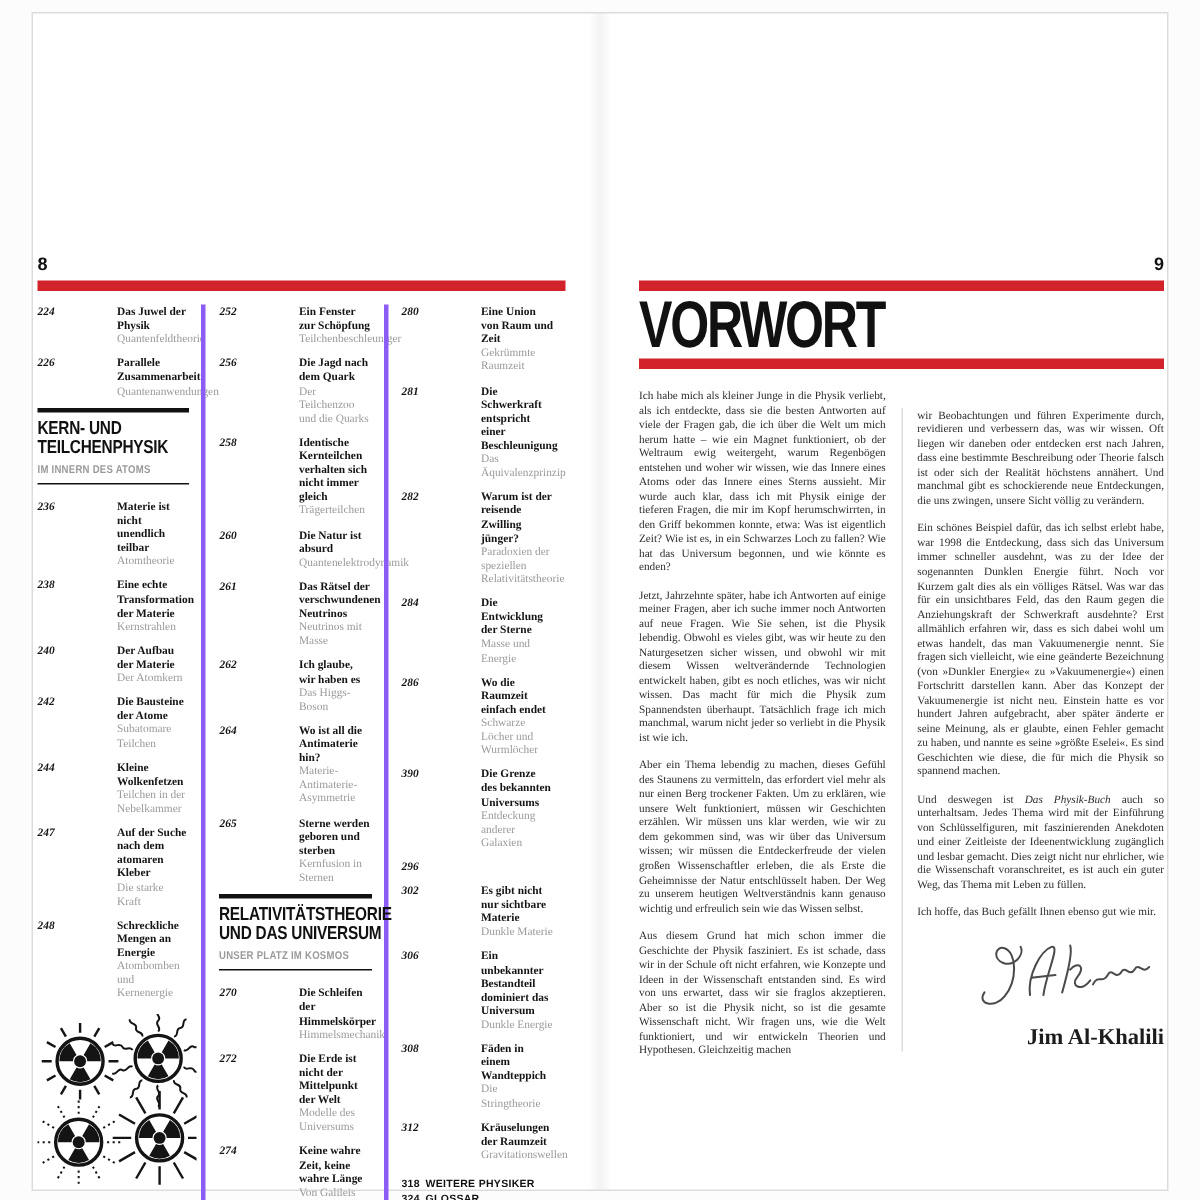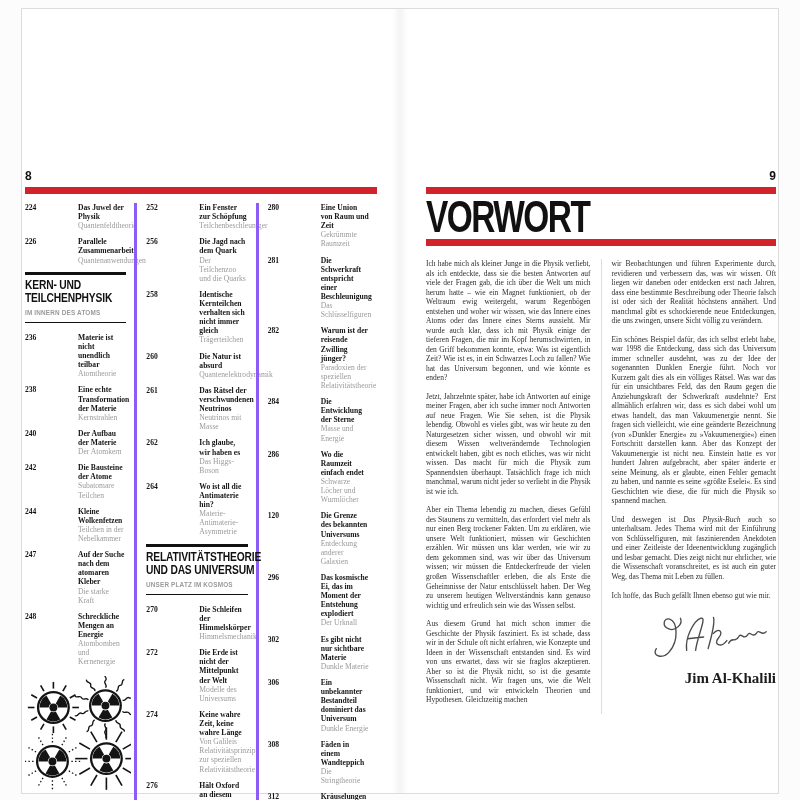--- a/index.html
+++ b/index.html
@@ -11,37 +11,37 @@
   .pleft{left:3px;width:352px;}
   .pright{left:404px;width:350px;}
   .folio{font:bold 12px "Liberation Sans",sans-serif;margin-bottom:4px;color:#111;}
   .fright{text-align:right;}
   .redbar{height:7px;background:#d2232a;}
   
   .toc{display:flex;margin-top:9px;}
   .tcol{flex:1;min-width:0;padding-right:8px;}
   .tcol + .tcol{border-left:3px solid #8b5cf6;padding-left:9px;}
   .entry{display:flex;margin:0 0 7px;font-size:7.6px;line-height:1.2;}
-  .enum{flex:none;width:17px;font-weight:bold;}
+  .enum{flex:none;width:17px;font-weight:bold;font-style:italic;}
   .ebody{flex:1;min-width:0;margin-left:36px;}
   .etitle{display:block;font-weight:bold;}
   .esub{display:block;color:#9a9a9a;}
   .sechead{border-top:3px solid #111;border-bottom:1.5px solid #111;padding:4px 0 5px;margin:5px 0 10px;}
   .stl{display:block;font:bold 12.5px "Liberation Sans",sans-serif;line-height:1.05;letter-spacing:-.2px;
        transform:scaleX(.82);transform-origin:left;white-space:nowrap;color:#111;}
   .ssub{display:block;margin-top:3px;font:bold 7.5px "Liberation Sans",sans-serif;letter-spacing:.2px;color:#9a9a9a;
         transform:scaleX(.85);transform-origin:left;white-space:nowrap;}
   .rad{display:block;margin-top:10px;}
   .backmatter{margin-top:12px;}
   .bmrow{display:flex;margin-bottom:3px;font:bold 7px "Liberation Sans",sans-serif;color:#111;letter-spacing:.2px;}
   .bmn{flex:none;width:16px;}
   
   .vtitle{margin:5px 0 4px;height:36px;font:bold 44px "Liberation Sans",sans-serif;line-height:.8;
           letter-spacing:-2px;transform:scaleX(.76);transform-origin:left;color:#111;white-space:nowrap;}
-  .bcols{display:flex;margin-top:13px;}
+  .bcols{display:flex;margin-top:13px;align-items:center;}
   .bcol{flex:1;min-width:0;}
   .bcol:first-child{padding-right:10px;}
   .bcol + .bcol{border-left:1px solid #ddd;padding-left:10px;}
   .bp{margin:0 0 9px;font-size:7.5px;line-height:1.27;color:#2e2e2e;text-align:justify;}
   .sig{margin-top:8px;text-align:right;}
   .sig svg{display:inline-block;}
   .signame{font-size:15px;font-weight:bold;color:#1c1c1c;margin-top:1px;}
 </style>
 </head>
 <body>
@@ -255,20 +255,27 @@
               <span class="esub">Das Higgs-Boson</span>
             </span>
           </div>
             <div class="entry">
             <span class="enum">264</span>
             <span class="ebody">
               <span class="etitle">Wo ist all die Antimaterie hin?</span>
               <span class="esub">Materie-Antimaterie-Asymmetrie</span>
             </span>
           </div>
+            <div class="entry">
+            <span class="enum">265</span>
+            <span class="ebody">
+              <span class="etitle">Sterne werden geboren und sterben</span>
+              <span class="esub">Kernfusion in Sternen</span>
+            </span>
+          </div>
           </div>
 
         <div class="sechead">
           <span class="stl">RELATIVITÄTSTHEORIE</span>
           <span class="stl">UND DAS UNIVERSUM</span>
           <span class="ssub">UNSER PLATZ IM KOSMOS</span>
         </div>
 
         <div>
 
@@ -310,21 +317,21 @@
             <span class="enum">280</span>
             <span class="ebody">
               <span class="etitle">Eine Union von Raum und Zeit</span>
               <span class="esub">Gekrümmte Raumzeit</span>
             </span>
           </div>
             <div class="entry">
             <span class="enum">281</span>
             <span class="ebody">
               <span class="etitle">Die Schwerkraft entspricht einer Beschleunigung</span>
-              <span class="esub">Das Schlüsselfiguren</span>
+              <span class="esub">Das Äquivalenzprinzip</span>
             </span>
           </div>
             <div class="entry">
             <span class="enum">282</span>
             <span class="ebody">
               <span class="etitle">Warum ist der reisende Zwilling jünger?</span>
               <span class="esub">Paradoxien der speziellen Relativitätstheorie</span>
             </span>
           </div>
             <div class="entry">
@@ -335,32 +342,28 @@
             </span>
           </div>
             <div class="entry">
             <span class="enum">286</span>
             <span class="ebody">
               <span class="etitle">Wo die Raumzeit einfach endet</span>
               <span class="esub">Schwarze Löcher und Wurmlöcher</span>
             </span>
           </div>
             <div class="entry">
-            <span class="enum">120</span>
+            <span class="enum">390</span>
             <span class="ebody">
               <span class="etitle">Die Grenze des bekannten Universums</span>
               <span class="esub">Entdeckung anderer Galaxien</span>
             </span>
           </div>
             <div class="entry">
             <span class="enum">296</span>
-            <span class="ebody">
-              <span class="etitle">Das kosmische Ei, das im Moment der Entstehung explodiert</span>
-              <span class="esub">Der Urknall</span>
-            </span>
           </div>
             <div class="entry">
             <span class="enum">302</span>
             <span class="ebody">
               <span class="etitle">Es gibt nicht nur sichtbare Materie</span>
               <span class="esub">Dunkle Materie</span>
             </span>
           </div>
             <div class="entry">
             <span class="enum">306</span>

